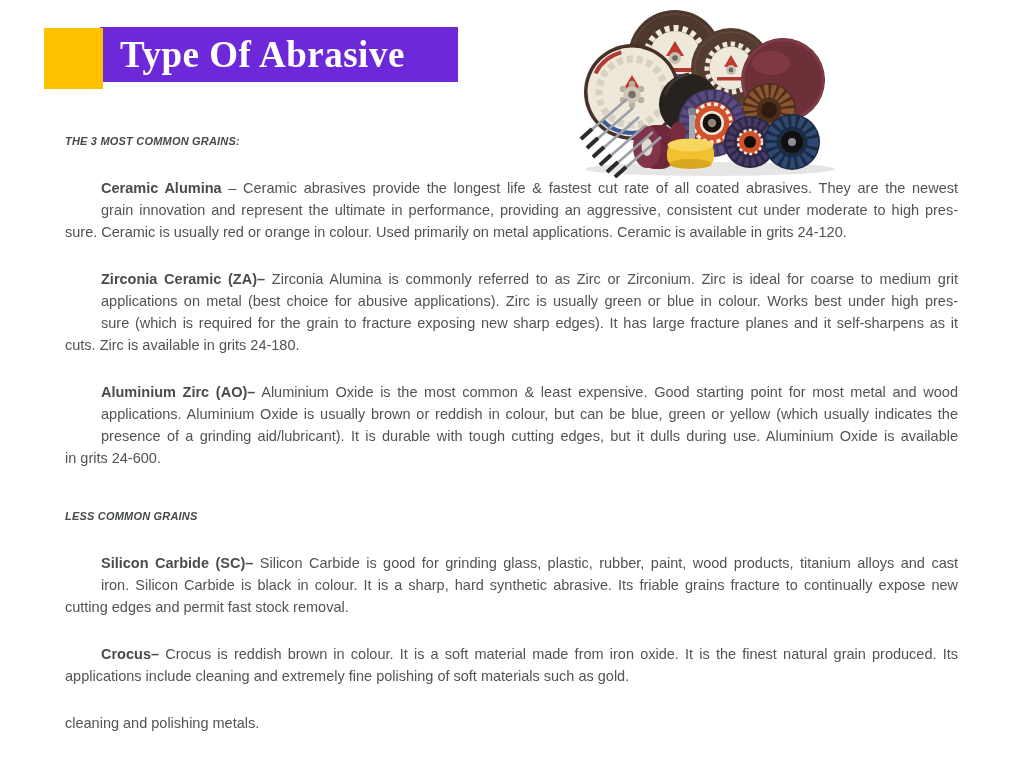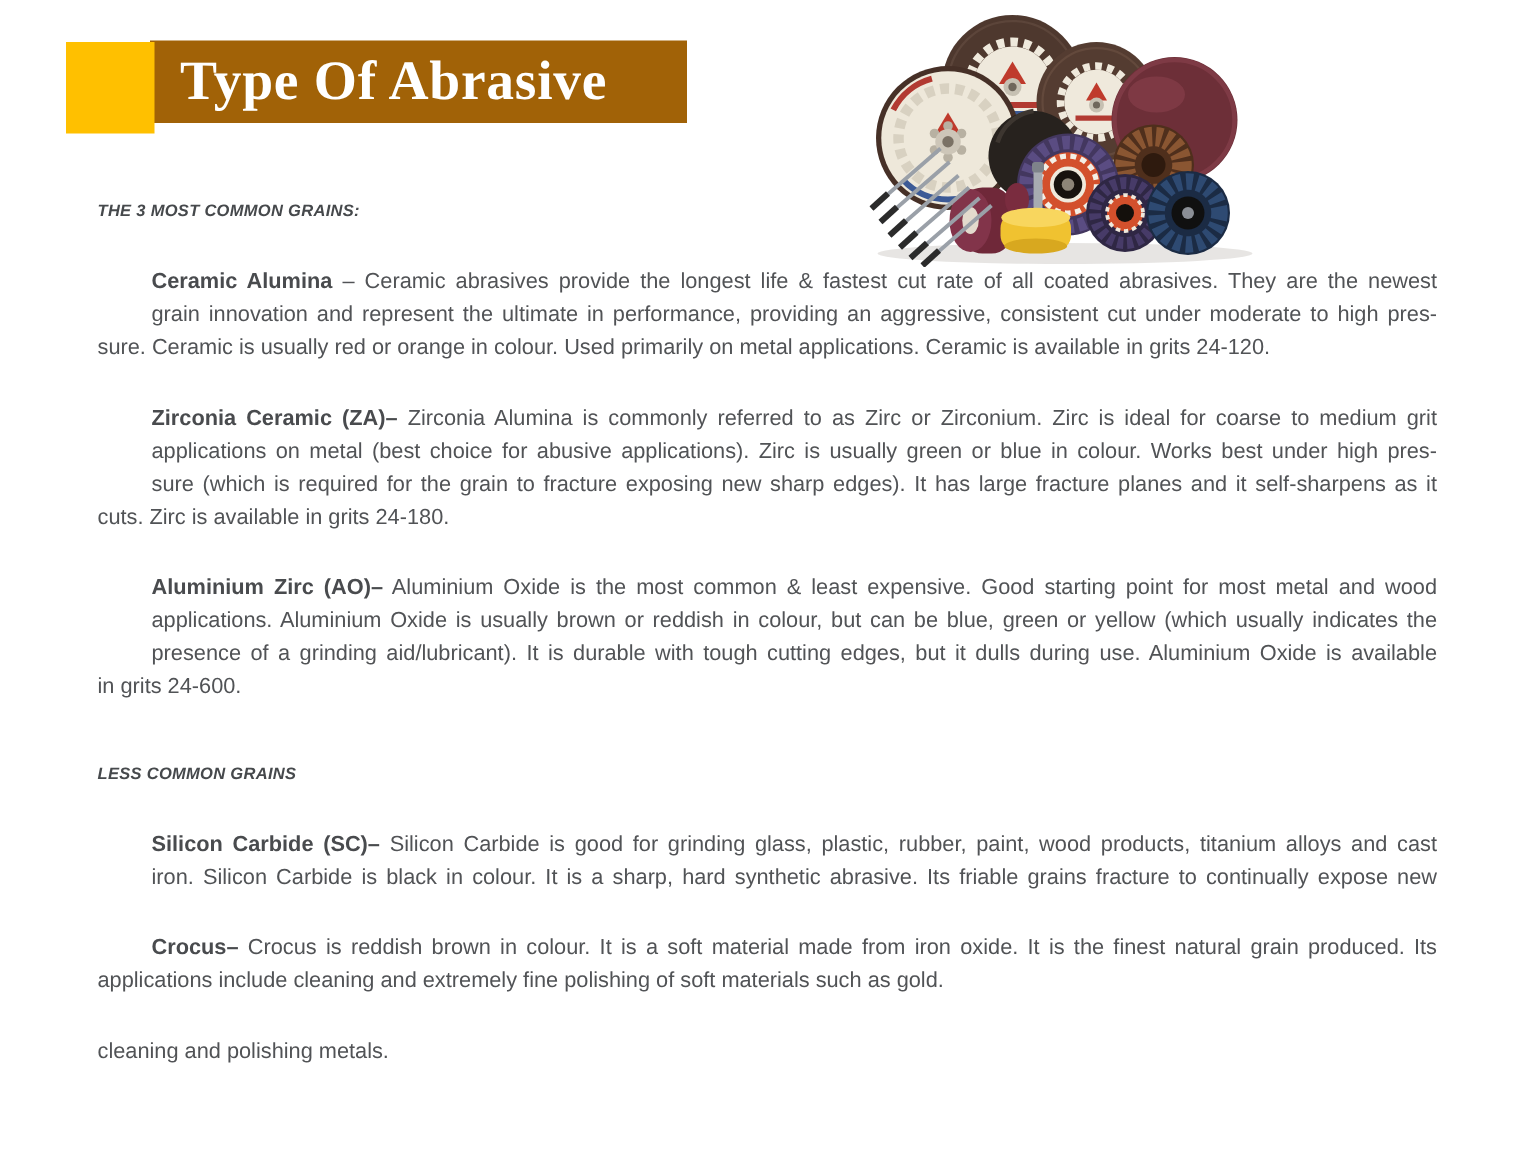--- a/index.html
+++ b/index.html
@@ -3,21 +3,21 @@
 <meta charset="utf-8">
 <style>
   html,body{margin:0;padding:0;background:#ffffff;}
   body{width:1023px;height:767px;position:relative;overflow:hidden;
        font-family:"Liberation Sans","DejaVu Sans",sans-serif;}
 
   
   .accent-square{position:absolute;left:44px;top:28px;width:59px;height:61px;
                  background:#FFC000;z-index:2;}
   .title-bar{position:absolute;left:100px;top:27px;width:358px;height:55px;
-             background:#a16207;z-index:1;display:flex;align-items:center;}
+             background:#6d28d9;z-index:1;display:flex;align-items:center;}
   .title{margin:0;padding-left:20px;color:#ffffff;
          font-family:"Liberation Serif","DejaVu Serif",serif;
          font-weight:700;font-size:37px;letter-spacing:0.5px;white-space:nowrap;}
 
   
   .hero{position:absolute;left:575px;top:0px;width:268px;height:178px;}
 
   
   .content{position:absolute;left:65px;top:130px;width:893px;
            color:#515356;font-size:14.5px;line-height:22px;}
@@ -176,20 +176,21 @@
     <div class="para">
         <div class="line just"><strong>Aluminium Zirc (AO)–</strong> Aluminium Oxide is the most common &amp; least expensive. Good starting point for most metal and wood</div>
         <div class="line just">applications.  Aluminium Oxide is usually brown or reddish in colour, but can be blue, green or yellow (which usually indicates the</div>
         <div class="line just">presence of a grinding aid/lubricant). It is durable with tough cutting edges, but it dulls during use.  Aluminium Oxide is available</div>
         <div class="line">in grits 24-600.</div>
       </div>
     <h3 class="sec sec2">LESS COMMON GRAINS</h3>
     <div class="para">
         <div class="line just"><strong>Silicon Carbide (SC)–</strong> Silicon Carbide is good for grinding glass, plastic, rubber, paint, wood products, titanium alloys and cast</div>
         <div class="line just">iron.  Silicon Carbide is black in colour. It is a sharp, hard synthetic abrasive. Its friable grains fracture to continually expose new</div>
+        <div class="line">cutting edges and permit fast stock removal.</div>
       </div>
     <div class="para">
         <div class="line just"><strong>Crocus–</strong> Crocus is reddish brown in colour. It is a soft material made from iron oxide. It is the finest natural grain produced. Its</div>
         <div class="line">applications include cleaning and extremely fine polishing of soft materials such as gold.</div>
       </div>
     <div class="para">
         <div class="line">cleaning and polishing metals.</div>
       </div>
   </div>
 

